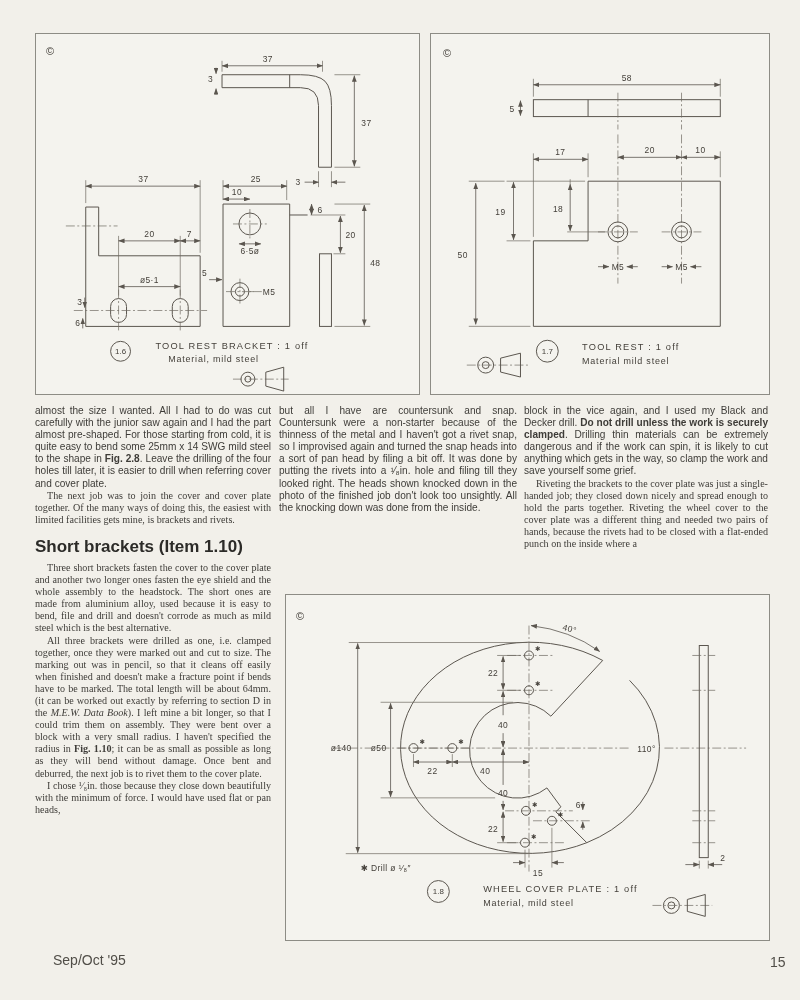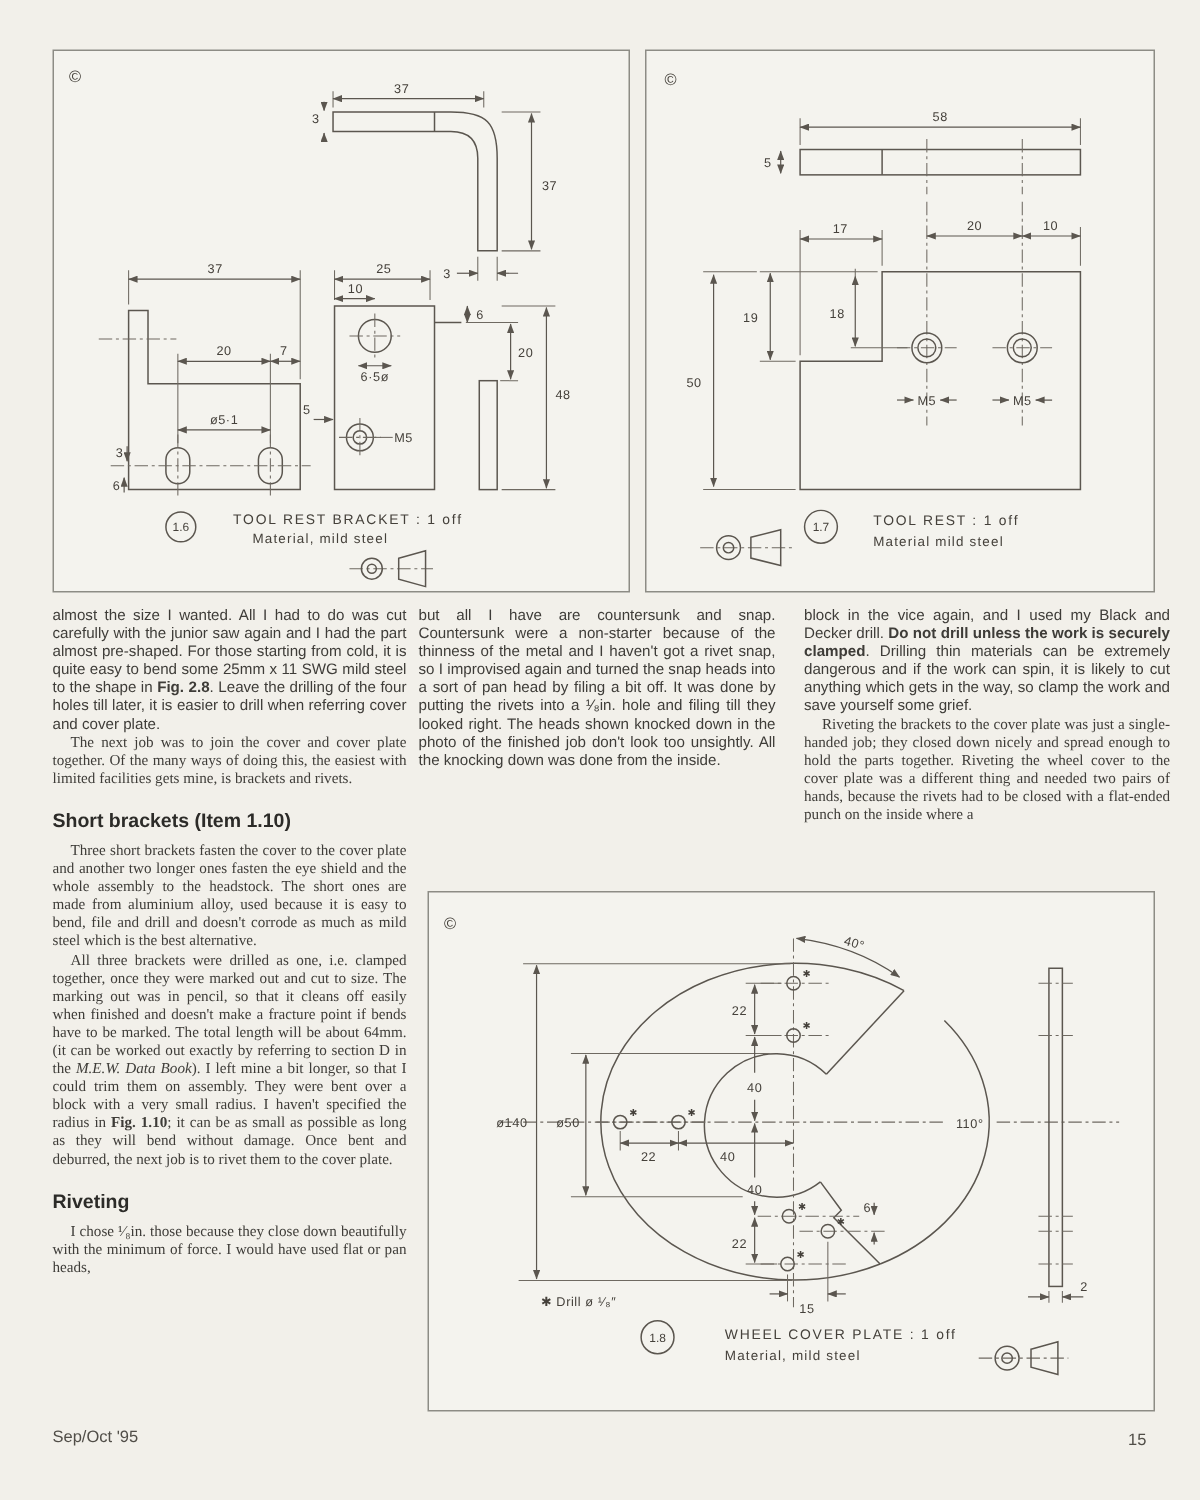--- a/index.html
+++ b/index.html
@@ -6,26 +6,26 @@
   body{width:800px;height:1000px;background:#e9e7e0;font-family:"Liberation Sans","DejaVu Sans",sans-serif;}
   .page{position:relative;width:800px;height:1000px;background:#f2f0ea;overflow:hidden;}
   .figbox{position:absolute;background:#f4f3ee;border:1px solid #8d8c85;box-sizing:border-box;}
   #box16{left:35px;top:33px;width:385px;height:362px;}
   #box17{left:430px;top:33px;width:340px;height:362px;}
   #box18{left:285px;top:594px;width:485px;height:347px;}
   .figbox svg{display:block;width:100%;height:100%;}
   .col{position:absolute;top:405px;color:#3e3c38;font-size:10.1px;line-height:12.1px;text-align:justify;}
   #col1{left:35px;width:236px;}
   #col2{left:279px;width:238px;}
-  #col3{left:524px;width:244px;margin-left:12px;}
+  #col3{left:524px;width:244px;}
   p{margin:0;}
   .ind{text-indent:12px;font-family:Liberation Serif, serif;}
-  h2{font-size:13px;line-height:16px;margin:13px 0 7px 0;color:#2c2b28;}
+  h2{font-size:17px;line-height:16px;margin:13px 0 7px 0;color:#2c2b28;}
   b{font-weight:bold;} i{font-style:italic;}
-  .footer{position:absolute;color:#514e48;font-size:11px;}
+  .footer{position:absolute;color:#514e48;font-size:14px;margin-left:18px;}
   #footer-issue{left:35px;top:952px;}
   #footer-page{left:752px;top:954px;}
   
   .ln{stroke:#5b564f;stroke-width:1;fill:none;}
   .cl{stroke:#6e6961;stroke-width:0.7;fill:none;stroke-dasharray:9 2.5 2 2.5;}
   .dim{stroke:#5b564f;stroke-width:0.8;fill:none;}
   .ext{stroke:#6e6961;stroke-width:0.7;fill:none;}
   svg text{fill:#45413b;font-size:8.5px;letter-spacing:0.4px;font-family:"Liberation Sans","DejaVu Sans",sans-serif;}
   svg .cap{font-size:9.3px;letter-spacing:1.2px;}
   svg .mat{font-size:9px;letter-spacing:0.8px;}
@@ -214,26 +214,25 @@
         </g>
         <circle class="ln" cx="117" cy="318" r="11"></circle>
         <text class="figid" x="117" y="321" text-anchor="middle">1.7</text>
         <text class="cap" x="152" y="317">TOOL REST : 1 off</text>
         <text class="mat" x="152" y="331">Material mild steel</text>
       </g>
     </svg>
   </div>
 
   <div class="col" id="col1">
-    <p><span>almost the size I wanted. All I had to do was cut carefully with the junior saw again and I had the part almost pre-shaped. For those starting from cold, it is quite easy to bend some 25mm x 11 SWG mild steel to the shape in </span><b>Fig. 2.8</b><span>. Leave the drilling of the four holes till later, it is easier to drill when referring cover and cover plate.</span></p>
+    <p><span>almost the size I wanted. All I had to do was cut carefully with the junior saw again and I had the part almost pre-shaped. For those starting from cold, it is quite easy to bend some 25mm x 14 SWG mild steel to the shape in </span><b>Fig. 2.8</b><span>. Leave the drilling of the four holes till later, it is easier to drill when referring cover and cover plate.</span></p>
     <p class="ind">The next job was to join the cover and cover plate together. Of the many ways of doing this, the easiest with limited facilities gets mine, is brackets and rivets.</p>
     <h2>Short brackets (Item 1.10)</h2>
     <p class="ind">Three short brackets fasten the cover to the cover plate and another two longer ones fasten the eye shield and the whole assembly to the headstock. The short ones are made from aluminium alloy, used because it is easy to bend, file and drill and doesn't corrode as much as mild steel which is the best alternative.</p>
     <p class="ind"><span>All three brackets were drilled as one, i.e. clamped together, once they were marked out and cut to size. The marking out was in pencil, so that it cleans off easily when finished and doesn't make a fracture point if bends have to be marked. The total length will be about 64mm. (it can be worked out exactly by referring to section D in the </span><i>M.E.W. Data Book</i><span>). I left mine a bit longer, so that I could trim them on assembly. They were bent over a block with a very small radius. I haven't specified the radius in </span><b>Fig. 1.10</b><span>; it can be as small as possible as long as they will bend without damage. Once bent and deburred, the next job is to rivet them to the cover plate.</span></p>
-    <h2>Riveting</h2>
     <p class="ind">I chose ¹⁄₈in. those because they close down beautifully with the minimum of force. I would have used flat or pan heads,</p>
   </div>
 
   <div class="col" id="col2">
     <p>but all I have are countersunk and snap. Countersunk were a non-starter because of the thinness of the metal and I haven't got a rivet snap, so I improvised again and turned the snap heads into a sort of pan head by filing a bit off. It was done by putting the rivets into a ¹⁄₈in. hole and filing till they looked right. The heads shown knocked down in the photo of the finished job don't look too unsightly. All the knocking down was done from the inside.</p>
   </div>
 
   <div class="col" id="col3">
     <p><span>block in the vice again, and I used my Black and Decker drill. </span><b>Do not drill unless the work is securely clamped</b><span>. Drilling thin materials can be extremely dangerous and if the work can spin, it is likely to cut anything which gets in the way, so clamp the work and save yourself some grief.</span></p>
     <p class="ind">Riveting the brackets to the cover plate was just a single-handed job; they closed down nicely and spread enough to hold the parts together. Riveting the wheel cover to the cover plate was a different thing and needed two pairs of hands, because the rivets had to be closed with a flat-ended punch on the inside where a</p>

